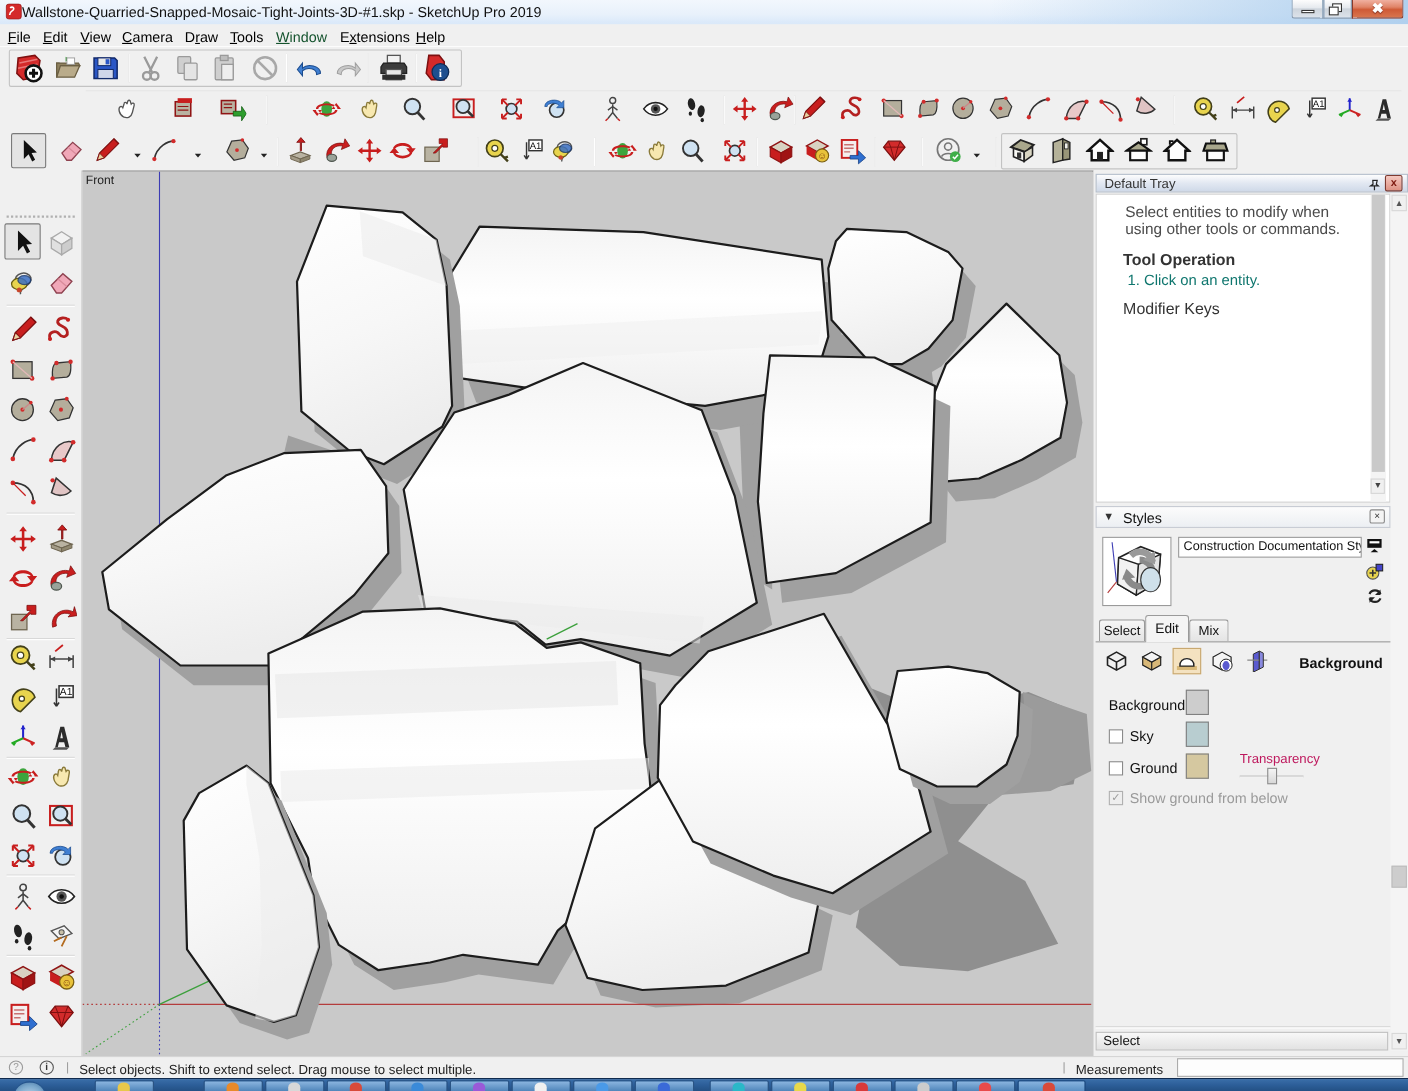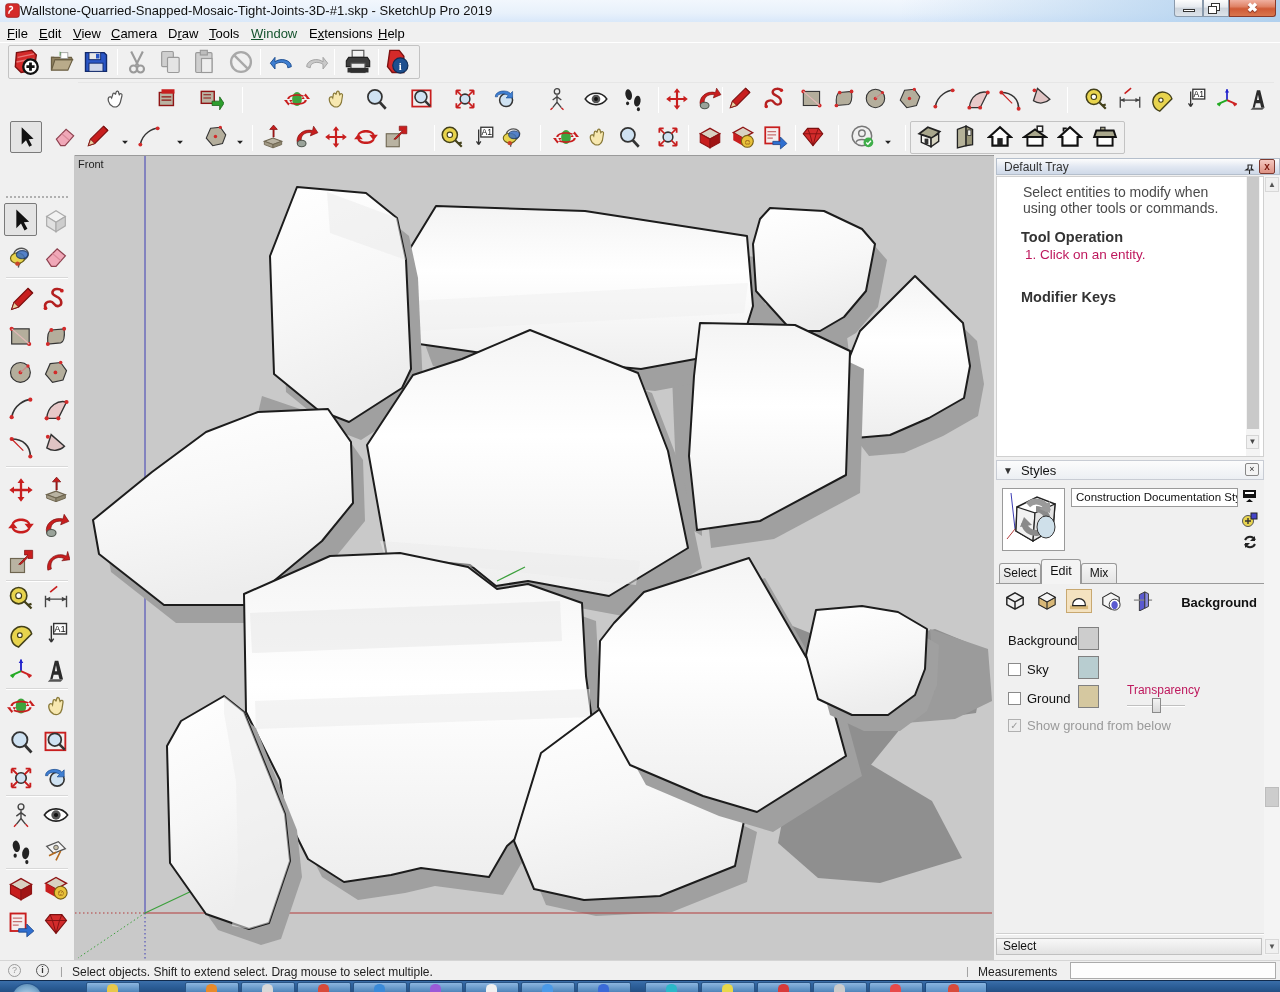--- a/index.html
+++ b/index.html
@@ -877,22 +877,22 @@
     <div class="abs" style="left:2px;top:3px;width:284px;height:17px;background:linear-gradient(180deg,#fdfdfd,#e2e8f2 50%,#cfd9e8);border:1px solid #b5bfcc;display:flex;align-items:center">
       <span style="font-size:12px;color:#333;padding-left:7px">Default Tray</span>
     </div>
     <div class="abs" style="left:250px;top:6px;width:11px;height:11px"><svg width="11" height="11" viewBox="0 0 11 11">
         <path d="M4 1 L8 1 7.2 4.5 9 6 2 6 4.2 4.5 Z M5.5 6 L5.5 10" stroke="#222" stroke-width="1.1" fill="none"></path>
       </svg></div>
     <div class="abs" style="left:265px;top:4px;width:16px;height:15px;background:linear-gradient(180deg,#f4c8c0,#dE9284);border:1px solid #7d3a30;border-radius:2px;color:#7d1a10;font-size:10px;font-weight:bold;text-align:center;line-height:13px">x</div>
     <div class="abs" style="left:2px;top:21px;width:268px;height:281px;background:#fff;border:1px solid #d0d0d0">
       <div class="abs" style="left:26px;top:7px;font-size:14px;color:#4a4a4a;line-height:16px">Select entities to modify when<br>using other tools or commands.</div>
       <div class="abs" style="left:24px;top:52px;font-size:14.5px;font-weight:bold;color:#333">Tool Operation</div>
-      <div class="abs" style="left:28px;top:70px;font-size:13.5px;color:#be185d">1. Click on an entity.</div>
-      <div class="abs" style="left:24px;top:112px;font-size:14.5px;font-weight:bold;color:#333">Modifier Keys</div>
+      <div class="abs" style="left:28px;top:70px;font-size:13.5px;color:#0f766e">1. Click on an entity.</div>
+      <div class="abs" style="left:24px;top:96px;font-size:14.5px;font-weight:normal;color:#333">Modifier Keys</div>
     </div>
     <div class="abs" style="left:252px;top:22px;width:14px;height:279px;background:#f4f4f4">
       <div class="abs" style="left:1px;top:0px;width:12px;height:252px;background:#c9c9c9"></div>
       <div class="abs" style="left:0px;top:258px;width:13px;height:14px;background:#f0f0f0;border:1px solid #d5d5d5;font-size:8px;color:#444;text-align:center;line-height:12px">▼</div>
     </div>
     <div class="abs" style="left:270px;top:21px;width:16px;height:779px;background:#f4f4f4">
       <div class="abs" style="left:1px;top:1px;width:14px;height:15px;background:#f0f0f0;border:1px solid #d8d8d8;font-size:8px;color:#555;text-align:center;line-height:13px">▲</div>
       <div class="abs" style="left:1px;top:611px;width:14px;height:20px;background:#cdcdcd;border:1px solid #bdbdbd"></div>
       <div class="abs" style="left:1px;top:763px;width:14px;height:15px;background:#f0f0f0;border:1px solid #d8d8d8;font-size:8px;color:#555;text-align:center;line-height:13px">▼</div>
     </div>

